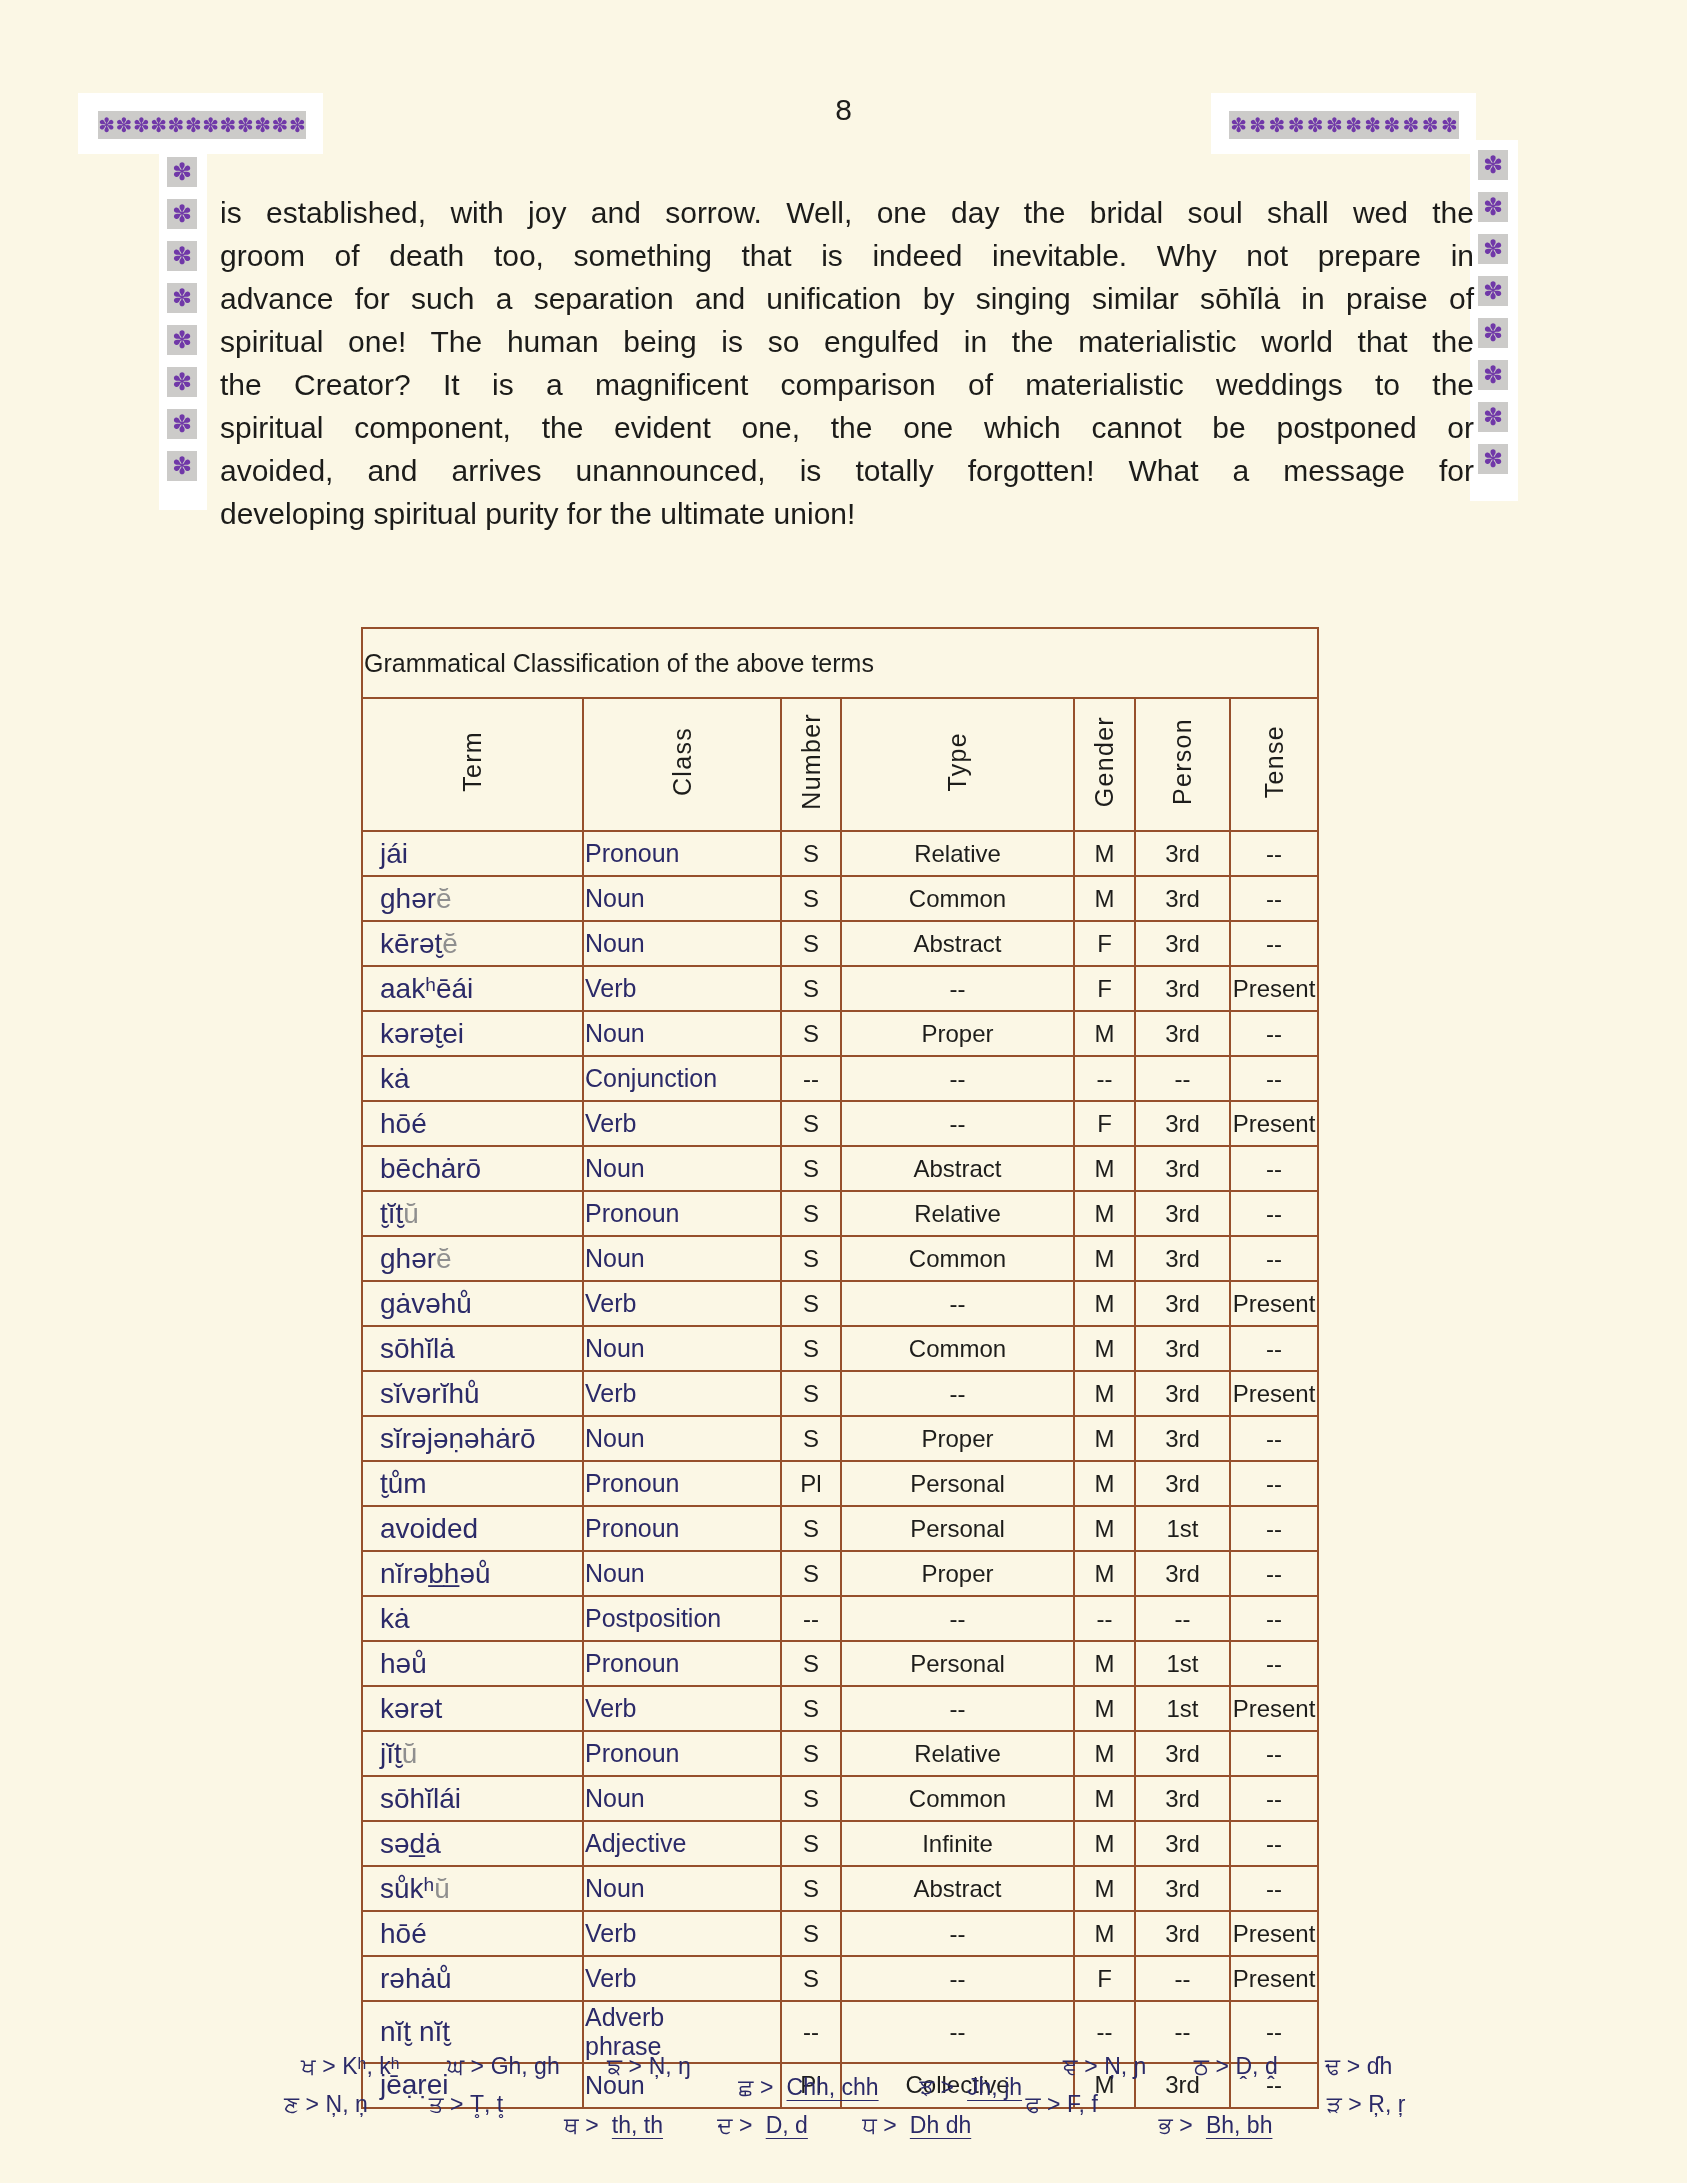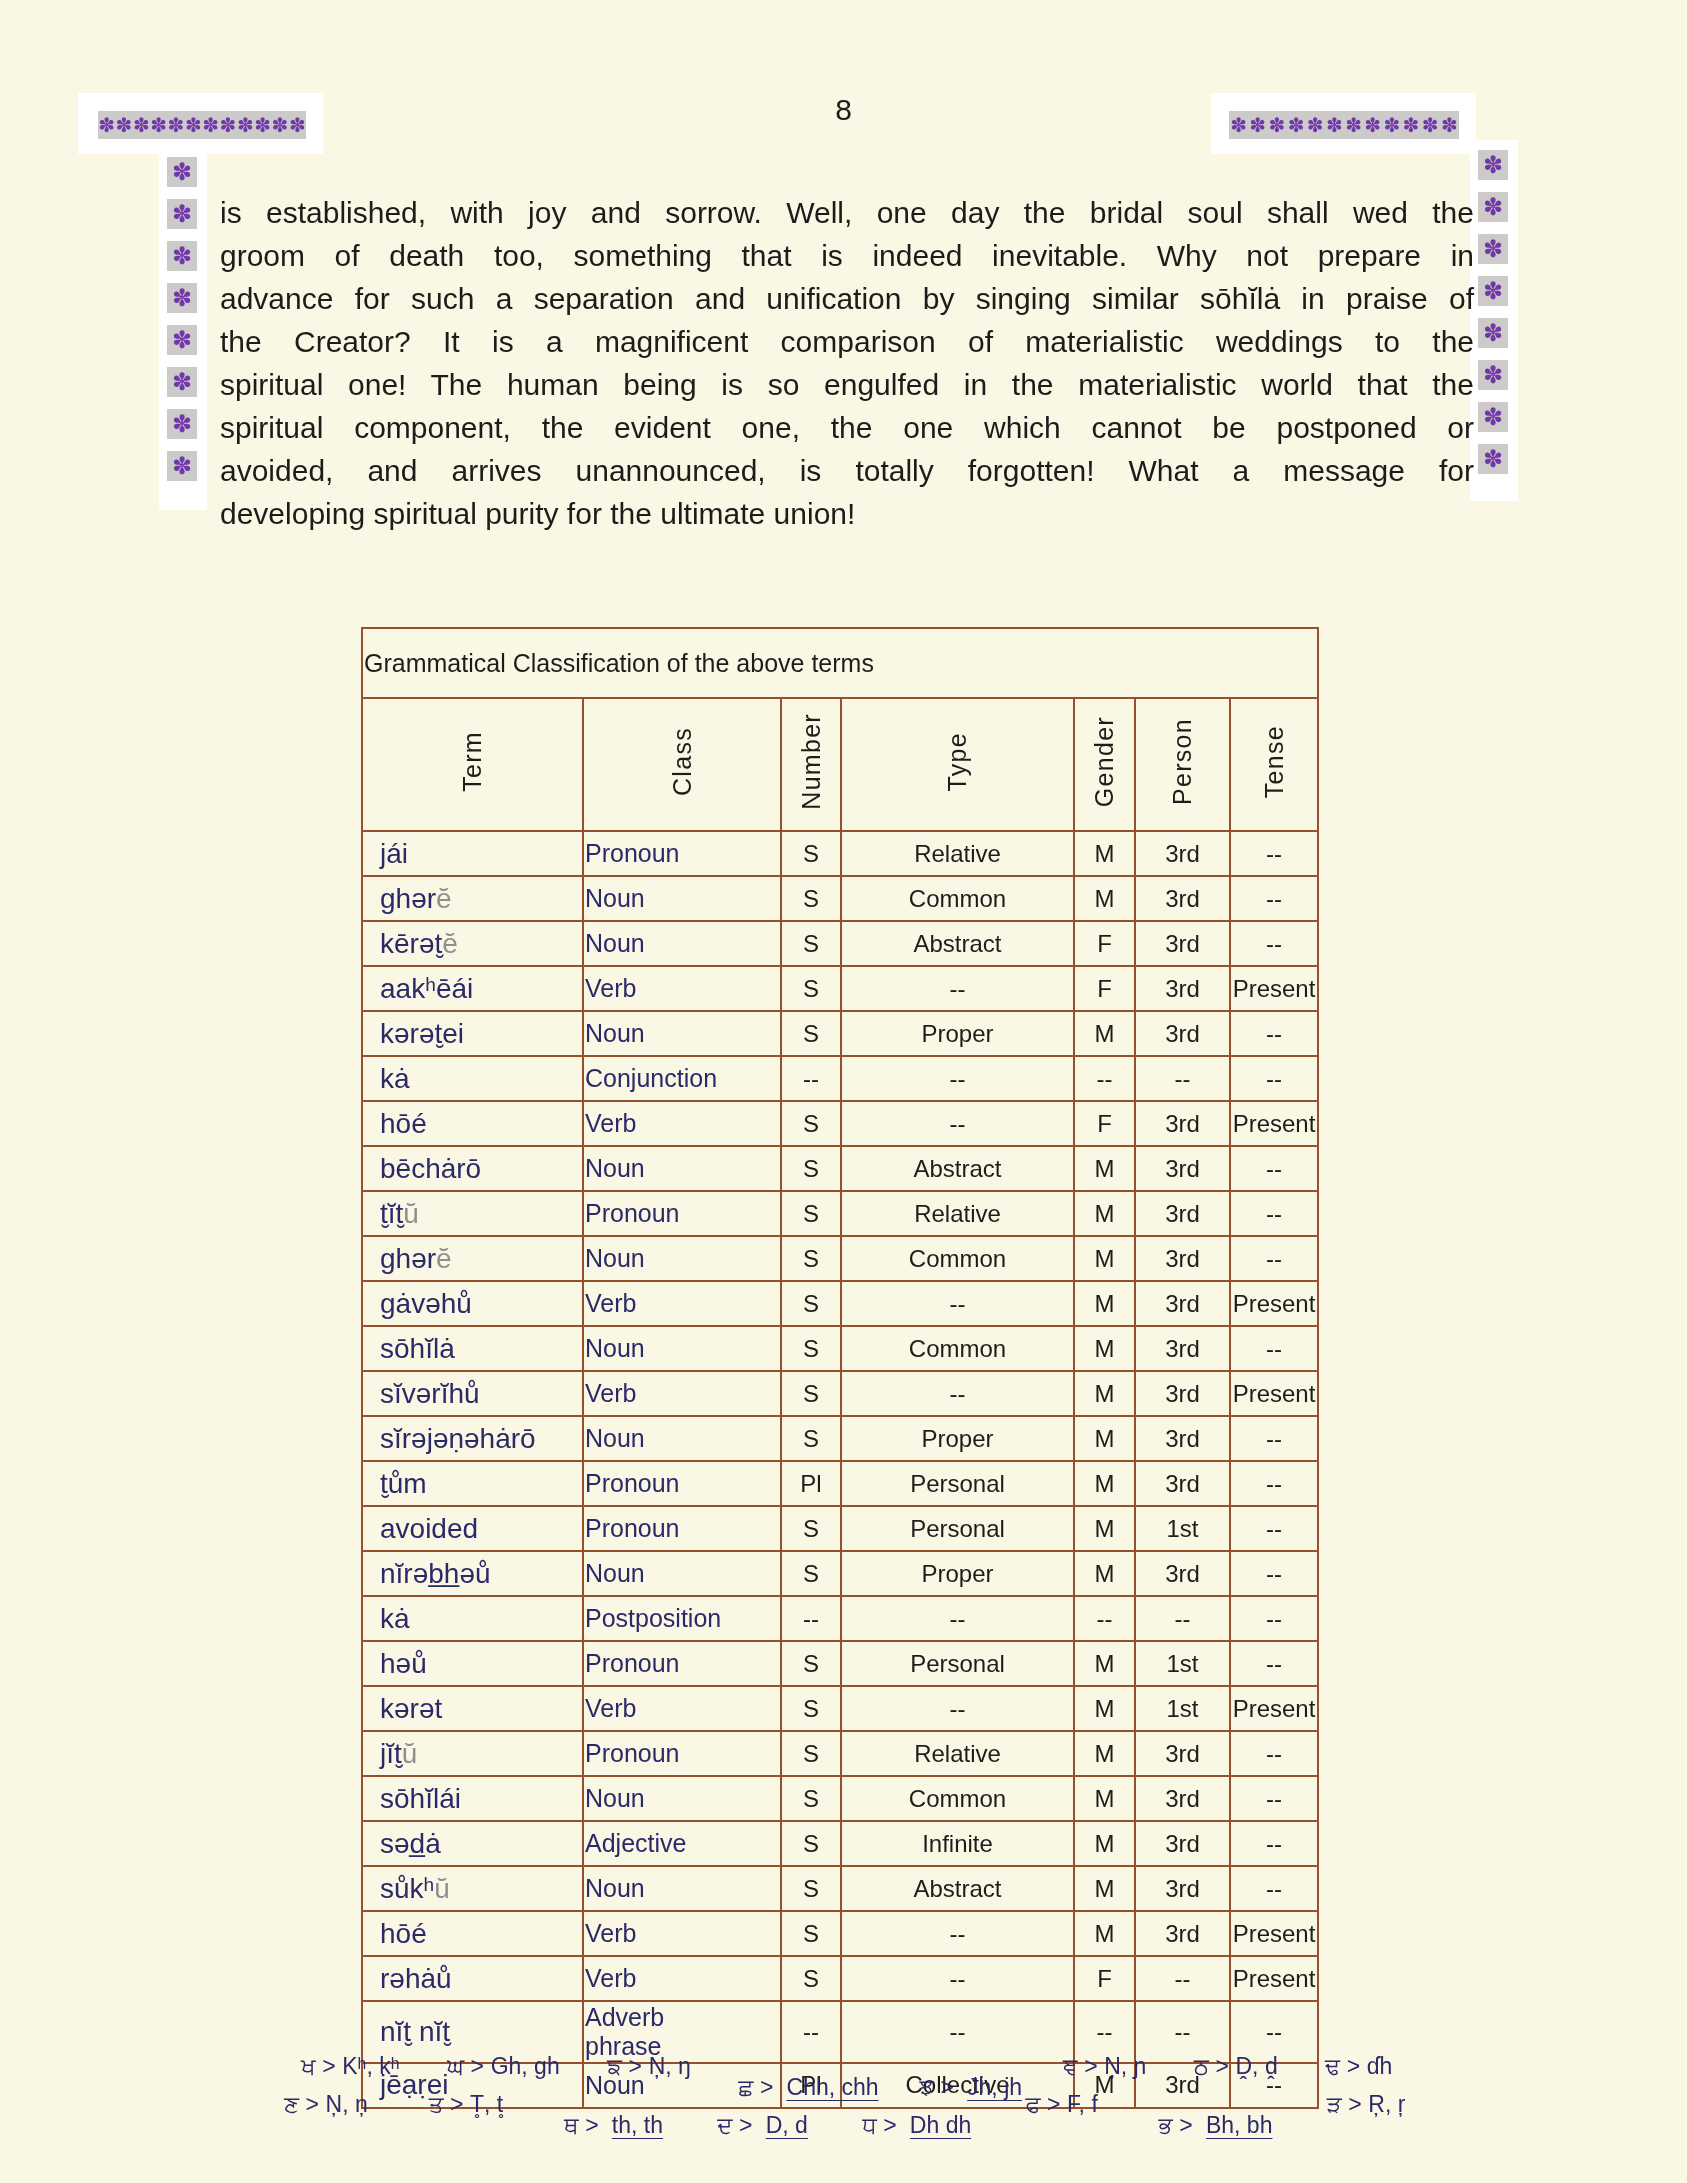--- a/index.html
+++ b/index.html
@@ -137,23 +137,23 @@
 <div class="pagenum">8</div>
 
 <div class="para">
 
     <div class="pline">is established, with joy and sorrow. Well, one day the bridal soul shall wed the</div>
 
     <div class="pline">groom of death too, something that is indeed inevitable. Why not prepare in</div>
 
     <div class="pline">advance for such a separation and unification by singing similar sōhĭlȧ in praise of</div>
 
+    <div class="pline">spiritual one! The human being is so engulfed in the materialistic world that the</div>
+
     <div class="pline">the Creator? It is a magnificent comparison of materialistic weddings to the</div>
-
-    <div class="pline">spiritual one! The human being is so engulfed in the materialistic world that the</div>
 
     <div class="pline">spiritual component, the evident one, the one which cannot be postponed or</div>
 
     <div class="pline">avoided, and arrives unannounced, is totally forgotten! What a message for</div>
 
     <div class="pline">developing spiritual purity for the ultimate union!</div>
   </div>
 
 <table class="gram">
   <colgroup>

